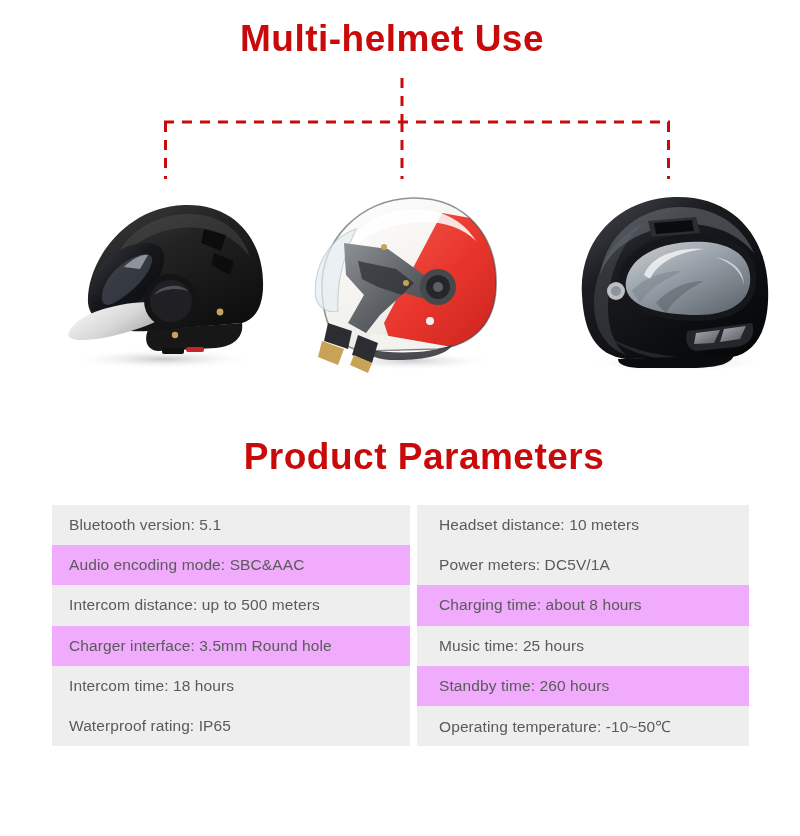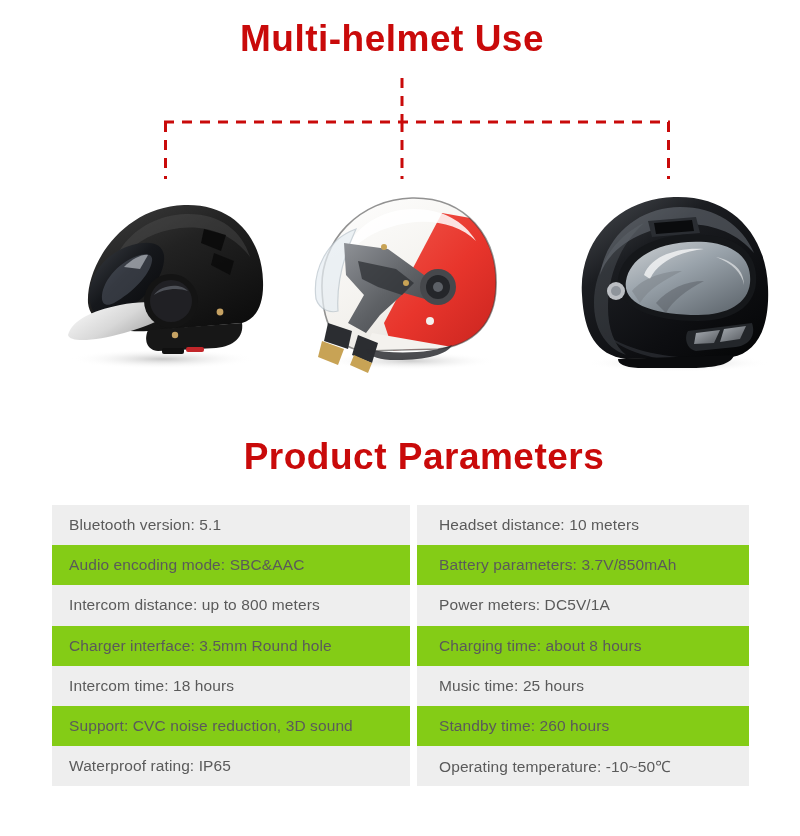--- a/index.html
+++ b/index.html
@@ -85,21 +85,21 @@
     display: flex;
     align-items: center;
     padding-left: 17px;
     box-sizing: border-box;
     font-size: 15.5px;
     color: #5a5a5a;
     white-space: nowrap;
     letter-spacing: 0.1px;
   }
   .spec-row.odd  { background: #eeeeee; }
-  .spec-row.even { background: #84cc16; }
+  .spec-row.even { background: #f0abfc; }
   .spec-col.right .spec-row { padding-left: 22px; text-align: right; }
 </style>
 </head>
 <body>
 
 <div class="heading" id="title-multi-helmet" style="color: rgb(201, 10, 10);">Multi-helmet Use</div>
 
 <svg id="connector" viewBox="0 0 800 836">
   <g stroke="#c90a0a" stroke-width="3" stroke-dasharray="10 8" fill="none" stroke-linecap="butt">
 
@@ -336,29 +336,27 @@
   </div>
 </div>
 
 <div class="heading" id="title-product-parameters" style="color: rgb(201, 10, 10);">Product Parameters</div>
 
 <div id="spec-table">
 
   <div class="spec-col left">
     <div class="spec-row odd">Bluetooth version: 5.1</div>
     <div class="spec-row even">Audio encoding mode: SBC&amp;AAC</div>
-    <div class="spec-row odd">Intercom distance: up to 800 meters</div>
+    <div class="spec-row odd">Intercom distance: up to 500 meters</div>
     <div class="spec-row even">Charger interface: 3.5mm Round hole</div>
     <div class="spec-row odd">Intercom time: 18 hours</div>
-    <div class="spec-row even">Support: CVC noise reduction, 3D sound</div>
     <div class="spec-row odd">Waterproof rating: IP65</div>
   </div>
 
   <div class="spec-col right">
     <div class="spec-row odd">Headset distance: 10 meters</div>
-    <div class="spec-row even">Battery parameters: 3.7V/850mAh</div>
     <div class="spec-row odd">Power meters: DC5V/1A</div>
     <div class="spec-row even">Charging time: about 8 hours</div>
     <div class="spec-row odd">Music time: 25 hours</div>
     <div class="spec-row even">Standby time: 260 hours</div>
     <div class="spec-row odd">Operating temperature: -10~50℃</div>
   </div>
 </div>
 
 </body></html>

